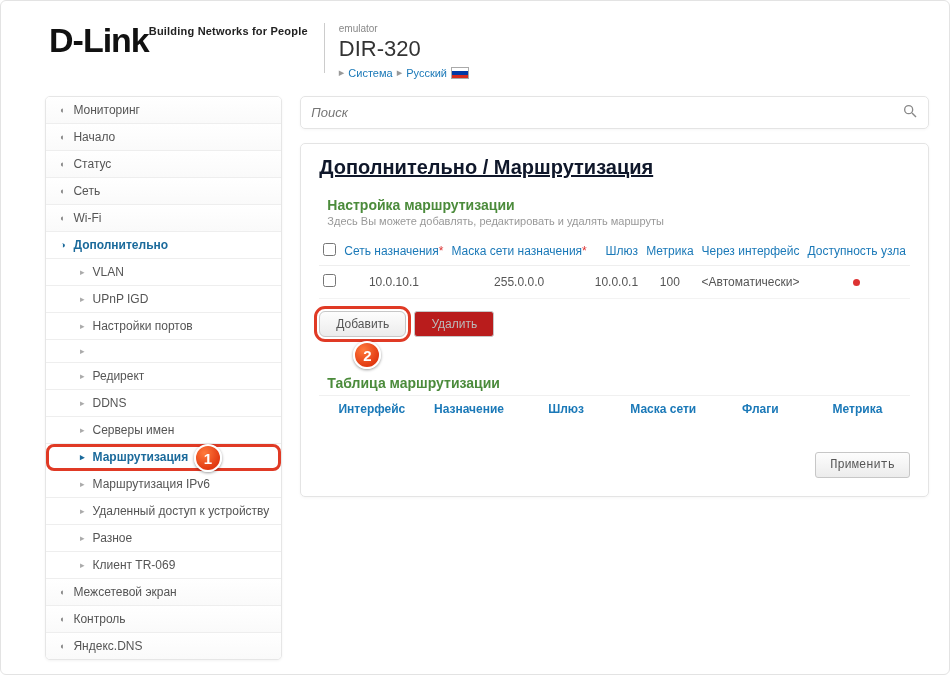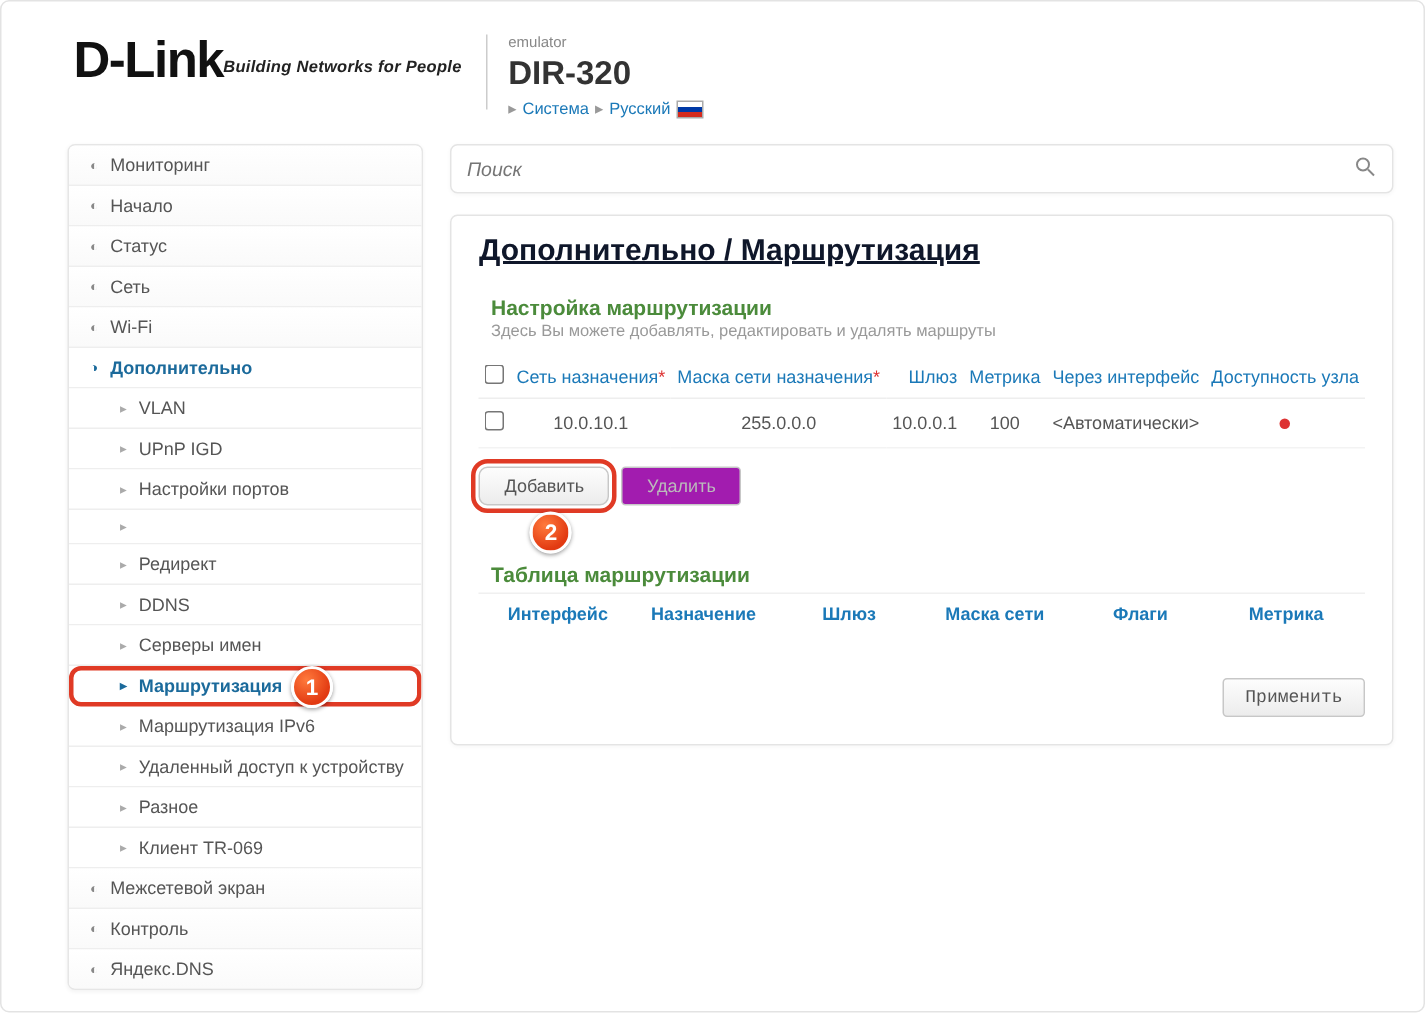--- a/index.html
+++ b/index.html
@@ -28,32 +28,31 @@
     font-weight: 900;
     letter-spacing: -1px;
     color: #111;
     line-height: 1;
   }
   .logo-sub {
     font-size: 11px;
     font-weight: bold;
     color: #222;
     letter-spacing: 0.2px;
-    margin-top: 16px;
-    font-style: italic;
+    margin-top: 2px;
   }
   .vdiv {
     width: 1px;
     height: 50px;
     background: #ccc;
     margin: 0 14px 0 16px;
   }
   .model-block { display: flex; flex-direction: column; }
   .emu-label { font-size: 10px; color: #888; margin-bottom: 2px; }
-  .model-text { font-size: 22px; font-weight: bold; color: #333; margin-bottom: 4px; }
+  .model-text { font-size: 22px; font-weight: normal; color: #333; margin-bottom: 4px; }
   .sys-row { font-size: 11px; display: flex; align-items: center; gap: 4px; }
   .sys-row a { color: #1b79b8; text-decoration: none; }
   .sys-row .caret { color: #999; }
   .flag {
     display:inline-block; width:18px; height:12px;
     background: linear-gradient(to bottom, #fff 0 33%, #0039a6 33% 66%, #d52b1e 66% 100%);
     border:1px solid #aaa;
   }
 
   .layout { display:flex; gap:18px; padding: 0 20px 20px 44px; }
@@ -175,21 +174,21 @@
     font-size:12px;
     cursor:pointer;
   }
   .btn.primary-outline {
     outline:3px solid #e03a25;
     outline-offset:2px;
     border-radius:6px;
     color:#555;
     position:relative;
   }
-  .btn[disabled] { color:#bbb; cursor:default; background:#a21caf; }
+  .btn[disabled] { color:#bbb; cursor:default; background:#b91c1c; }
 
   .rt-head {
     display:flex;
     padding:6px 4px;
     color:#1b79b8;
     font-size:12px;
     font-weight:bold;
     border-top:1px solid #f0f0f0;
     margin-top:4px;
     align-items:flex-end;

